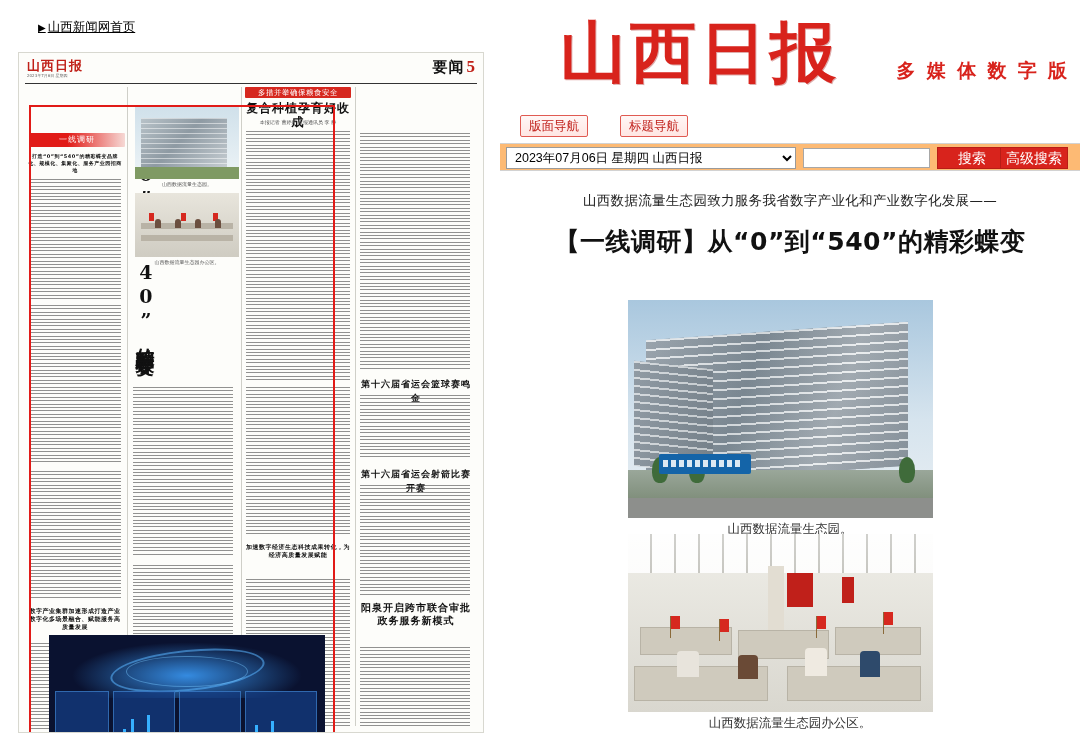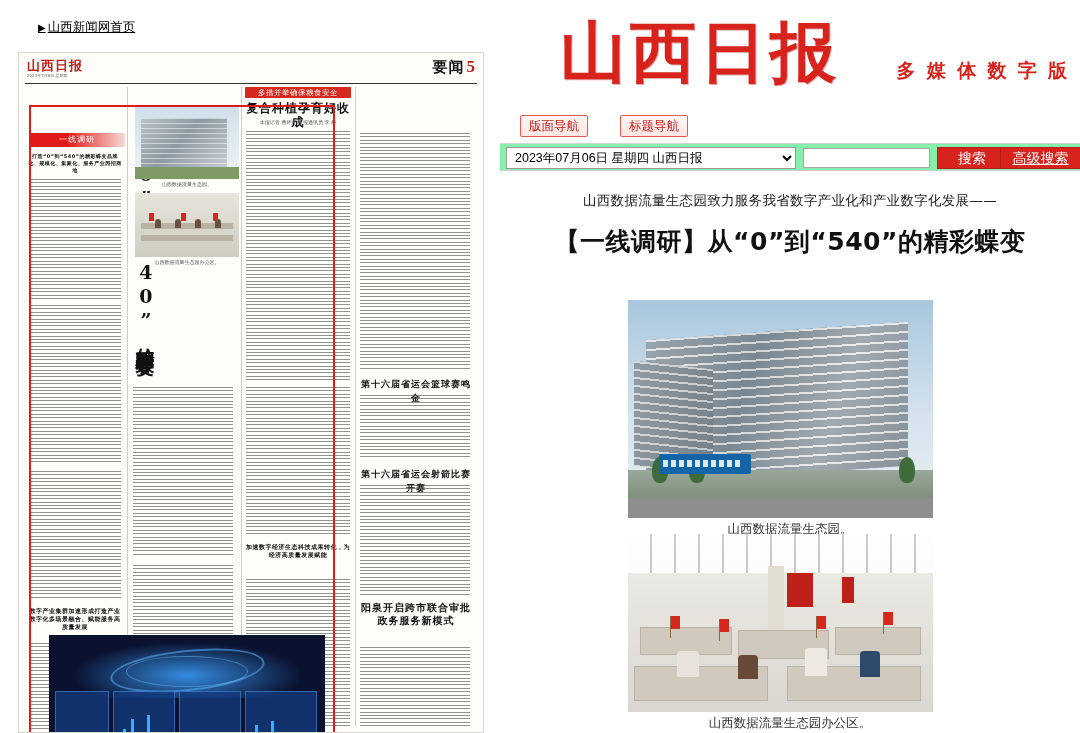--- a/index.html
+++ b/index.html
@@ -291,21 +291,21 @@
     border-radius: 2px;
     white-space: nowrap;
   }
   .navbtn.b1 { left: 20px; }
   .navbtn.b2 { left: 120px; }
 
   .toolbar {
     position: absolute;
     left: 0; top: 143px;
     width: 580px; height: 28px;
-    background: #86efac;
+    background: #fdba74;
     border-top: 1px solid #d2d2d2;
     border-bottom: 1px solid #d2d2d2;
   }
   .date-select {
     position: absolute;
     left: 6px; top: 3px;
     width: 290px; height: 22px;
     background: #fff;
     border: 1px solid #9a9a9a;
     font-size: 12.5px;
@@ -328,21 +328,21 @@
     height: 22px;
     line-height: 20px;
     color: #fff;
     background: #d8231c;
     border: 1px solid #b81c16;
     font-size: 14px;
     text-align: center;
     white-space: nowrap;
   }
   .btn-search { left: 437px; width: 70px; }
-  .btn-adv { left: 500px; width: 81px; text-decoration: underline; }
+  .btn-adv { left: 500px; width: 68px; }
 
   .kicker {
     position: absolute;
     left: 0; top: 192px;
     width: 580px;
     text-align: center;
     font-size: 13.5px;
     color: #222;
     font-family: "DejaVu Sans", sans-serif;
     letter-spacing: .3px;

